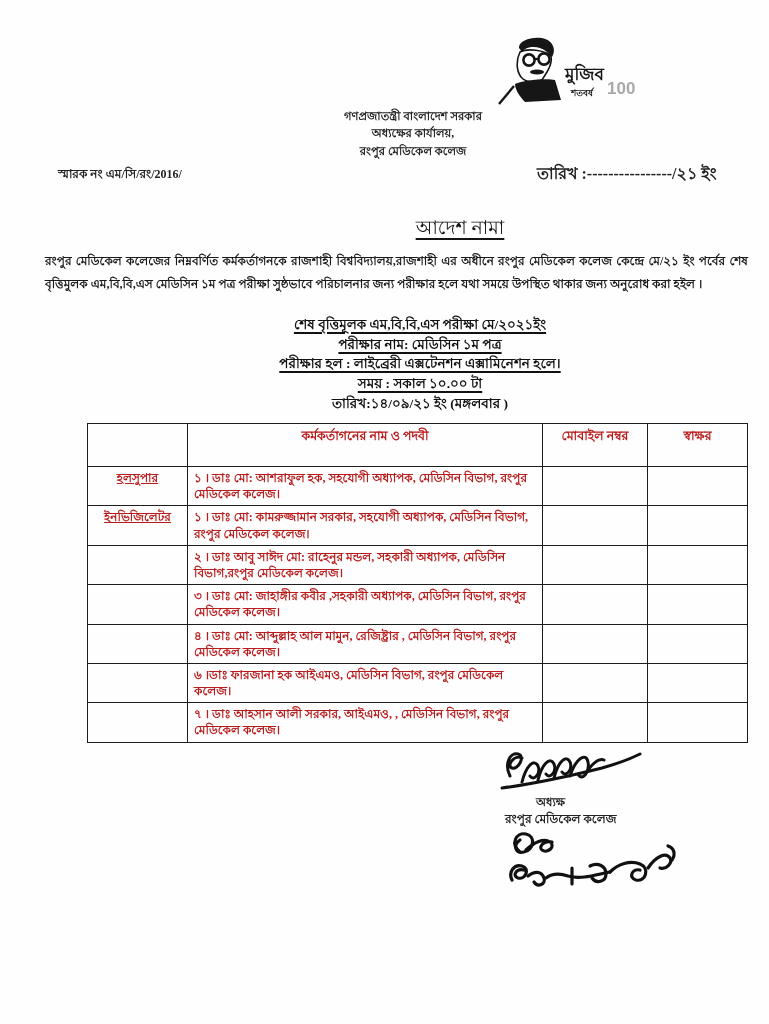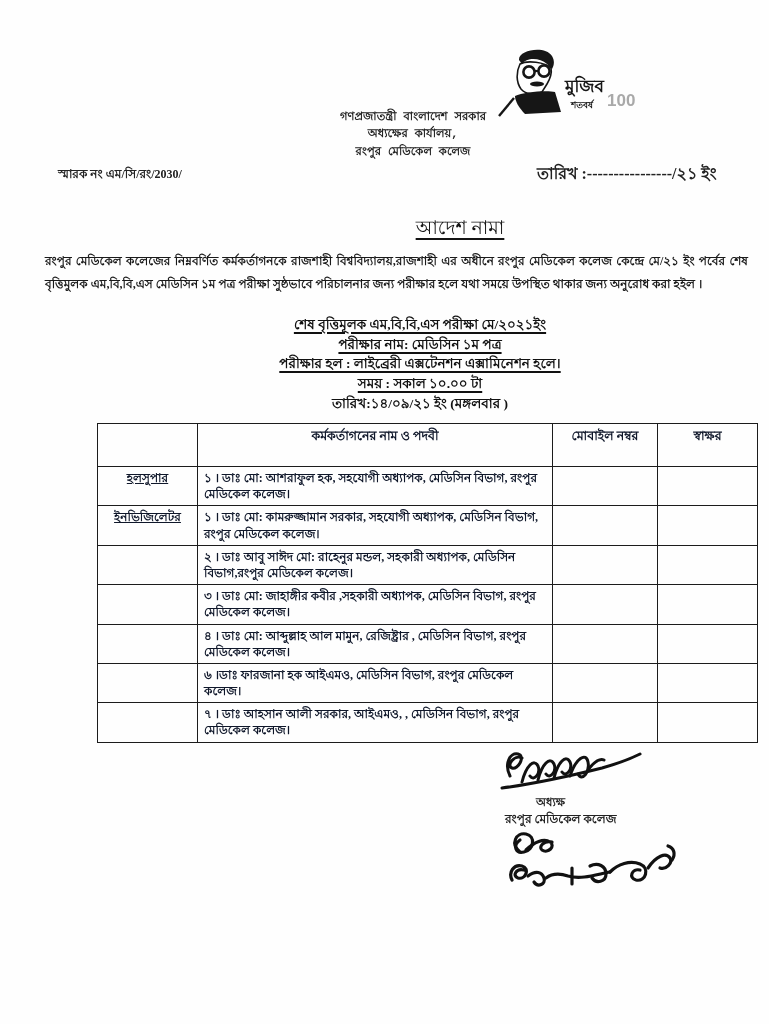--- a/index.html
+++ b/index.html
@@ -6,23 +6,23 @@
   .page{
     position:relative;width:769px;height:1024px;background:#fefefe;
     font-family:"Liberation Serif", serif;color:#141414;overflow:hidden;
     margin:0 auto;
   }
   
   .govt-block{
     position:absolute;top:108px;left:338px;width:150px;text-align:center;
     font-size:11.5px;font-weight:bold;line-height:1.5;color:#222;
   }
-  .govt-block div{white-space:nowrap;font-family:Liberation Mono, monospace;}
+  .govt-block div{white-space:nowrap;}
   
-  .logo{position:absolute;top:46px;left:495px;width:172px;height:86px;}
+  .logo{position:absolute;top:34px;left:495px;width:172px;height:86px;}
   
   .memo{position:absolute;top:165px;left:58px;font-size:12px;font-weight:bold;color:#222;}
   .dateline{position:absolute;top:161px;left:537px;font-size:16px;font-weight:bold;color:#222;}
   
   .doc-title{
     position:absolute;top:213px;left:370px;width:180px;text-align:center;
     font-size:19px;font-weight:normal;
     text-decoration:underline;text-underline-offset:4px;text-decoration-thickness:1.5px;
   }
   
@@ -32,23 +32,23 @@
   }
   
   .exam-block{
     position:absolute;top:316px;left:85px;width:670px;text-align:center;
     font-size:13.5px;font-weight:bold;line-height:1.38;color:#111;
   }
   .exam-block .u{text-decoration:underline;text-underline-offset:3px;text-decoration-thickness:1.5px;}
   .exam-block div{margin-bottom:1px;}
   
   table.officers{
-    position:absolute;top:423px;left:97px;width:660px;
+    position:absolute;top:423px;left:87px;width:660px;
     border-collapse:collapse;table-layout:fixed;
-    font-size:12px;color:#0f172a;
+    font-size:12px;color:#b91c1c;
   }
   table.officers td,table.officers th{
     border:1.6px solid #1c1c1c;vertical-align:top;padding:3px 6px;
     overflow:hidden;font-weight:bold;
   }
   table.officers th{height:36px;text-align:center;font-size:12.5px;}
   table.officers td{height:29px;line-height:1.35;}
   td.role{text-align:center;padding-top:5px;text-decoration:underline;}
   td.name{padding-left:10px;}
   
@@ -79,21 +79,21 @@
       <ellipse cx="42" cy="38" rx="7" ry="2.6" fill="#161616"></ellipse>
       <path d="M20,50 C28,46 52,44 60,46 L66,66 L30,68 C24,62 20,55 20,50 Z" fill="#161616"></path>
       <line x1="4" y1="70" x2="19" y2="52" stroke="#161616" stroke-width="2.4"></line>
 
       <text x="70" y="46" font-family="Liberation Serif, serif" font-size="17" font-weight="bold" fill="#161616">মুজিব</text>
       <text x="76" y="62" font-family="Liberation Serif, serif" font-size="9" font-weight="bold" fill="#161616">শতবর্ষ</text>
       <text x="112" y="60" font-family="Liberation Sans, sans-serif" font-size="17" font-weight="bold" fill="#a9a9a9">100</text>
     </svg>
   </div>
 
-  <div class="memo">স্মারক নং এম/সি/রং/2030/</div>
+  <div class="memo">স্মারক নং এম/সি/রং/2016/</div>
   <div class="dateline">তারিখ :----------------/২১ ইং</div>
 
   <div class="doc-title">আদেশ নামা</div>
 
   <div class="body-para">রংপুর মেডিকেল কলেজের নিম্নবর্ণিত কর্মকর্তাগনকে রাজশাহী বিশ্ববিদ্যালয়,রাজশাহী এর অধীনে রংপুর মেডিকেল কলেজ কেন্দ্রে মে/২১ ইং পর্বের শেষ বৃত্তিমুলক এম,বি,বি,এস মেডিসিন ১ম পত্র পরীক্ষা সুষ্ঠভাবে পরিচালনার জন্য পরীক্ষার হলে যথা সময়ে উপস্থিত থাকার জন্য অনুরোধ করা হইল ।</div>
 
   <div class="exam-block">
     <div><span class="u">শেষ বৃত্তিমূলক এম,বি,বি,এস পরীক্ষা মে/২০২১ইং</span></div>
     <div><span class="u">পরীক্ষার নাম: মেডিসিন ১ম পত্র</span></div>
     <div><span class="u">পরীক্ষার হল : লাইব্রেরী এক্সটেনশন এক্সামিনেশন হলে।</span></div>

